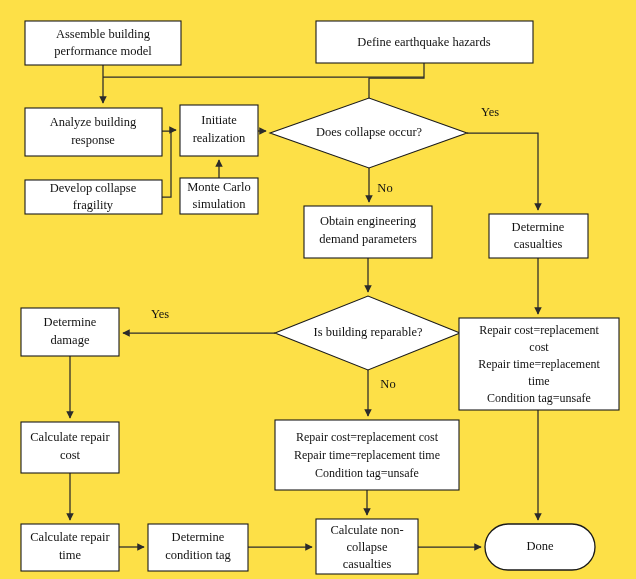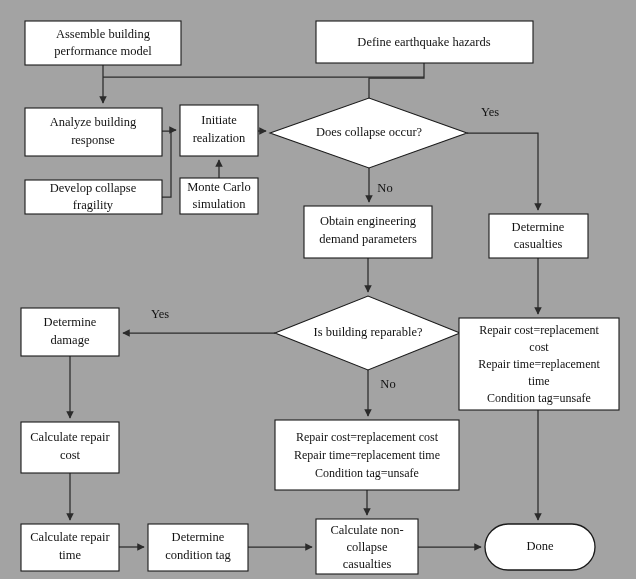--- a/index.html
+++ b/index.html
@@ -11,21 +11,21 @@
   body {
     width: 636px;
     height: 579px;
     font-family: "Liberation Serif", "DejaVu Serif", serif;
     overflow: hidden;
   }
   #flowchart-root {
     position: relative;
     width: 636px;
     height: 579px;
-    background: #a3a3a3;
+    background: #fde047;
     text-align: right;
   }
   svg#diagram {
     display: block;
     width: 636px;
     height: 579px;
   }
   .node-box {
     fill: #ffffff;
     stroke: #1a1a1a;

